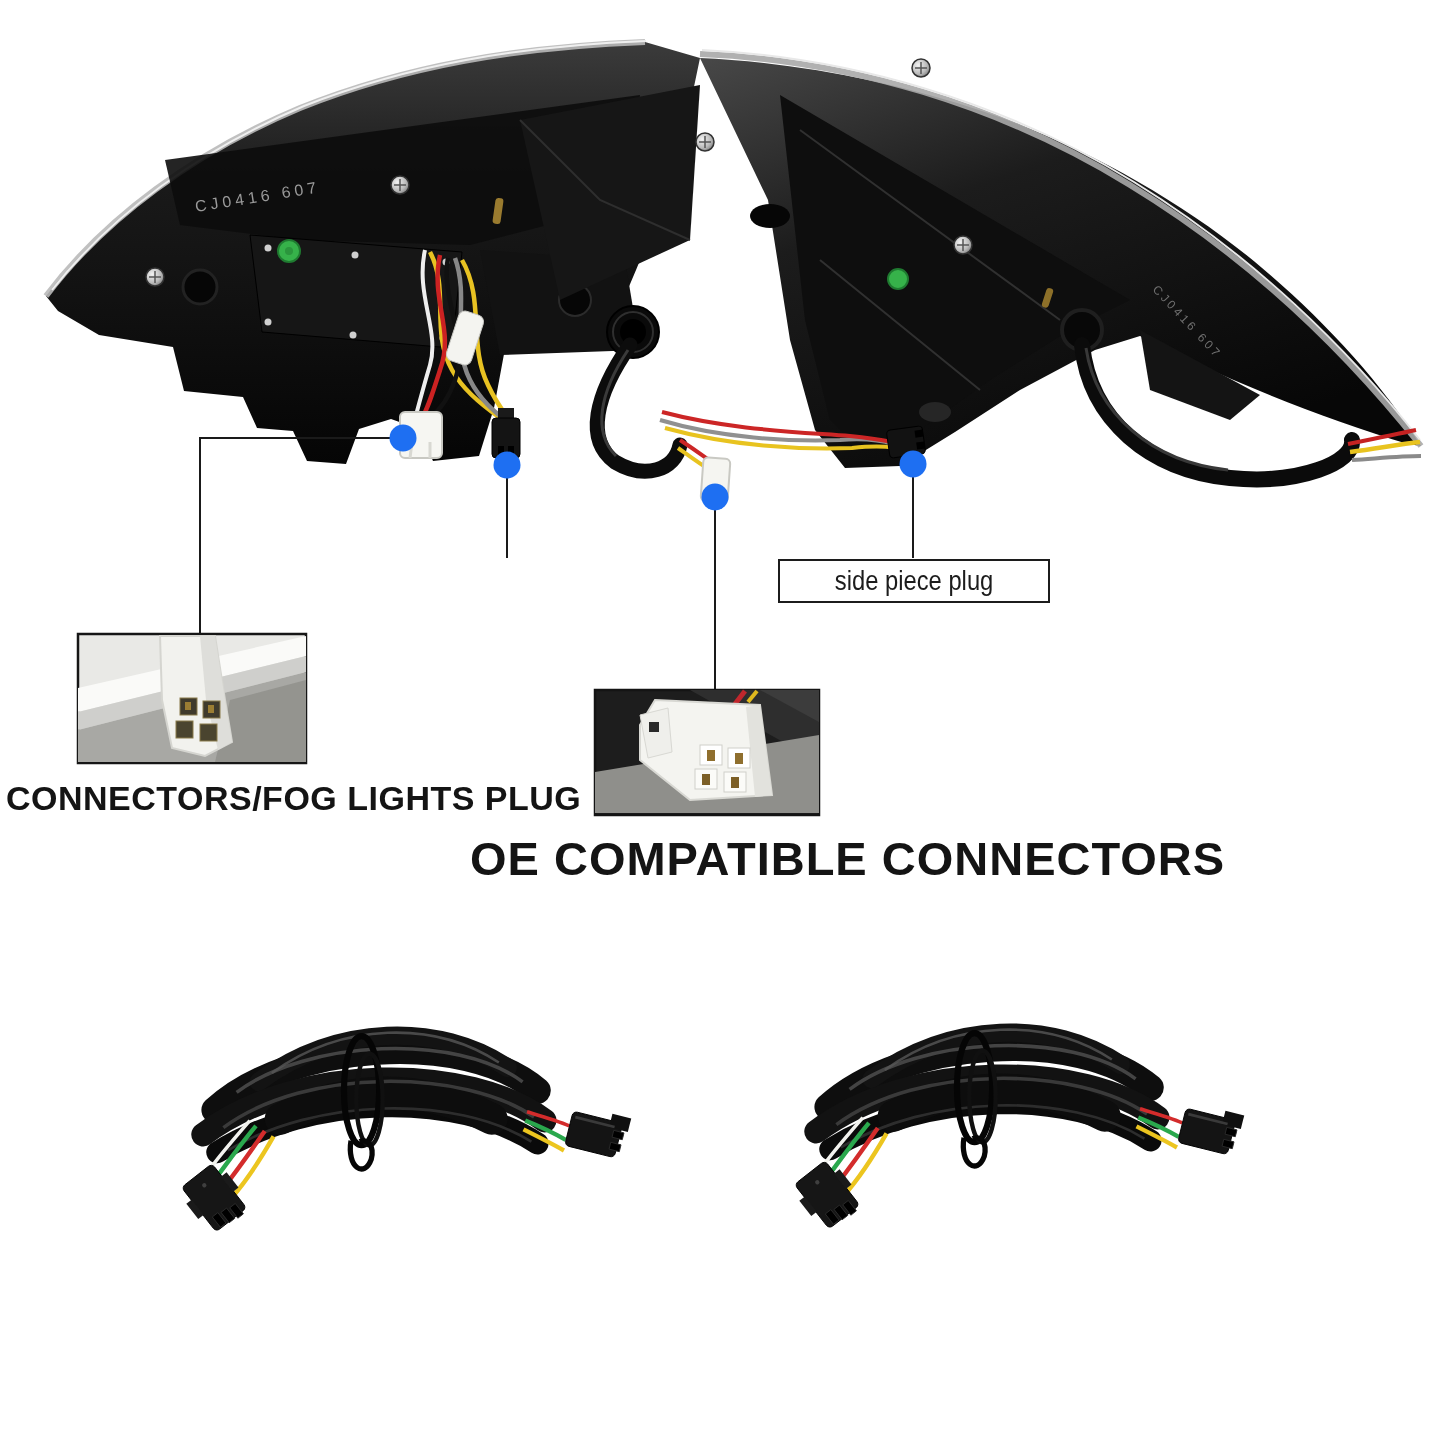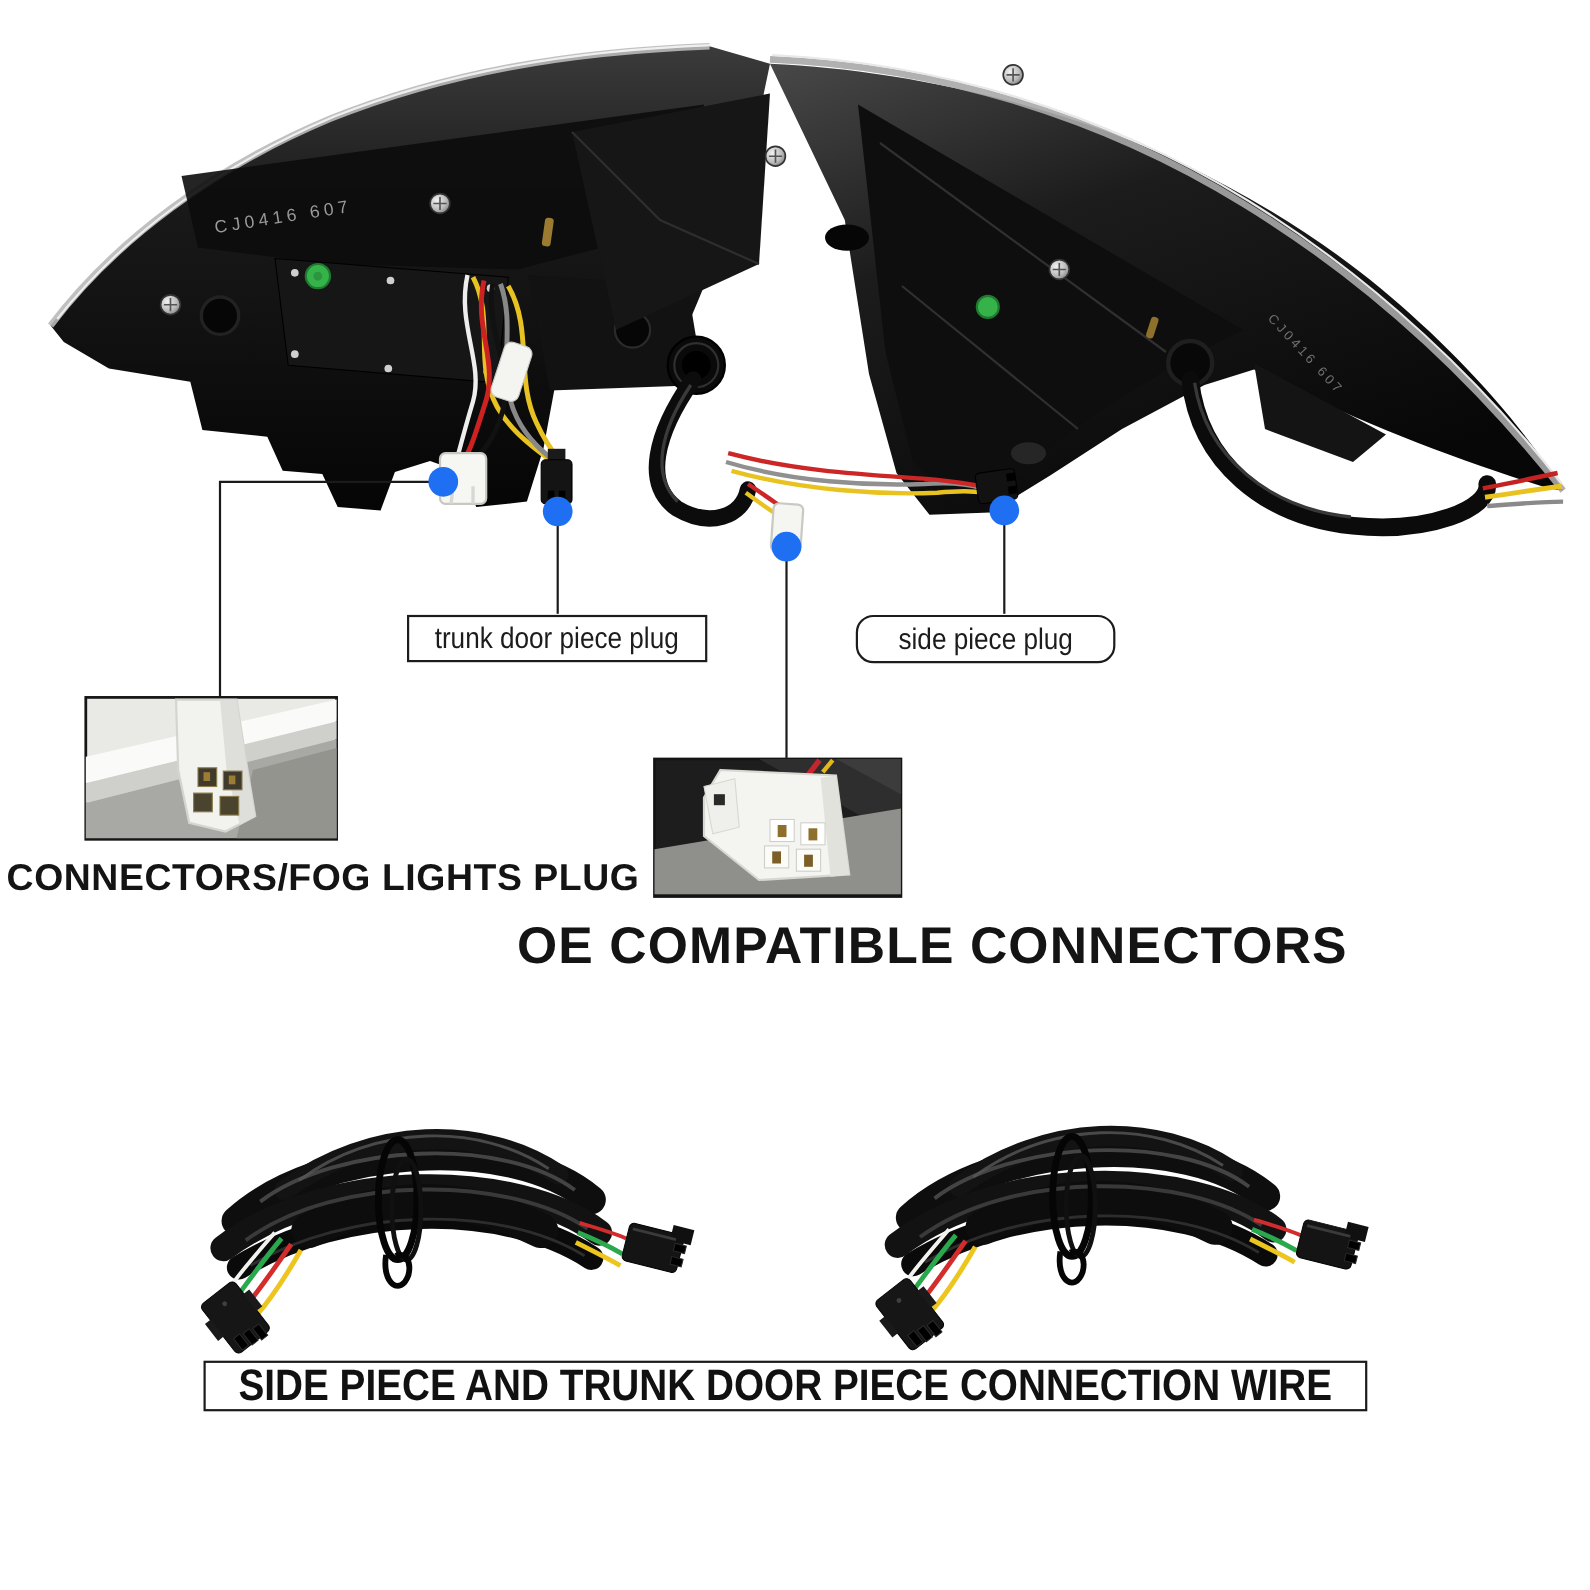--- a/index.html
+++ b/index.html
@@ -253,27 +253,21 @@
     <rect x="707" y="750" width="8" height="11" fill="#8f6f2e"></rect>
     <rect x="735" y="753" width="8" height="11" fill="#8f6f2e"></rect>
     <rect x="702" y="774" width="8" height="11" fill="#7c5f26"></rect>
     <rect x="731" y="777" width="8" height="11" fill="#7c5f26"></rect>
   </g>
 
   <use href="#bundle" transform="translate(175,978) scale(0.88)"></use>
   <use href="#bundle" transform="translate(788,975) scale(0.88)"></use>
 </svg>
 
-<div class="label-box" style="left:370px;top:559px;width:273px;height:43px;">
-  <span>trunk door piece plug</span>
-</div>
-<div class="label-box" style="left:778px;top:559px;width:236px;height:44px;border-radius:16px;">
+<div class="label-box" style="left:778px;top:559px;width:272px;height:44px;">
   <span>side piece plug</span>
 </div>
 
 <div class="heading heading-reversing">CONNECTORS/FOG LIGHTS PLUG</div>
 <div class="heading heading-oe">OE COMPATIBLE CONNECTORS</div>
 
-<div class="bottom-box">
-  <span>SIDE PIECE AND TRUNK DOOR PIECE CONNECTION WIRE</span>
+
 </div>
 
-</div>
-
 </body></html>

